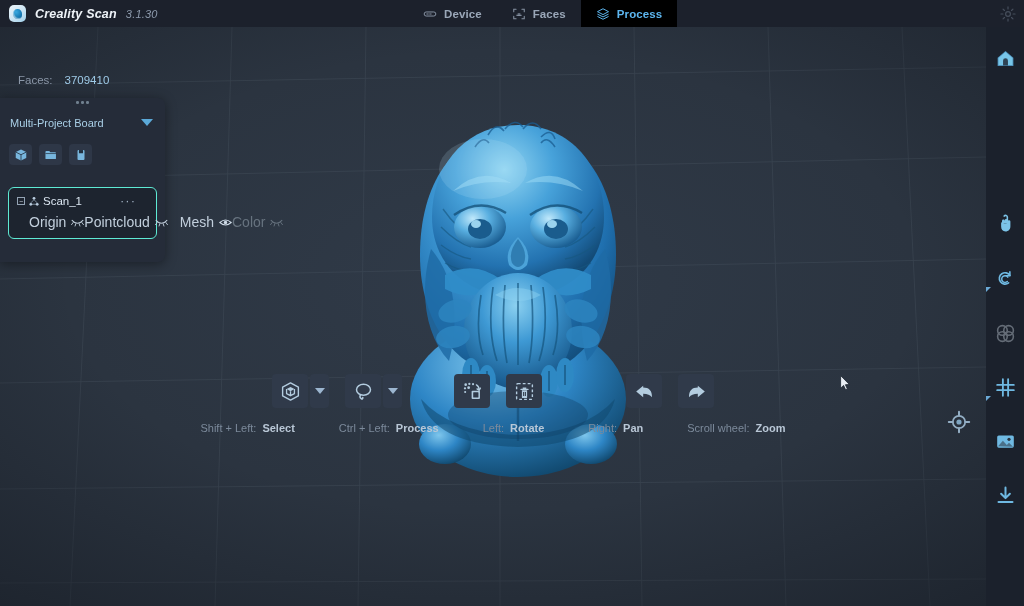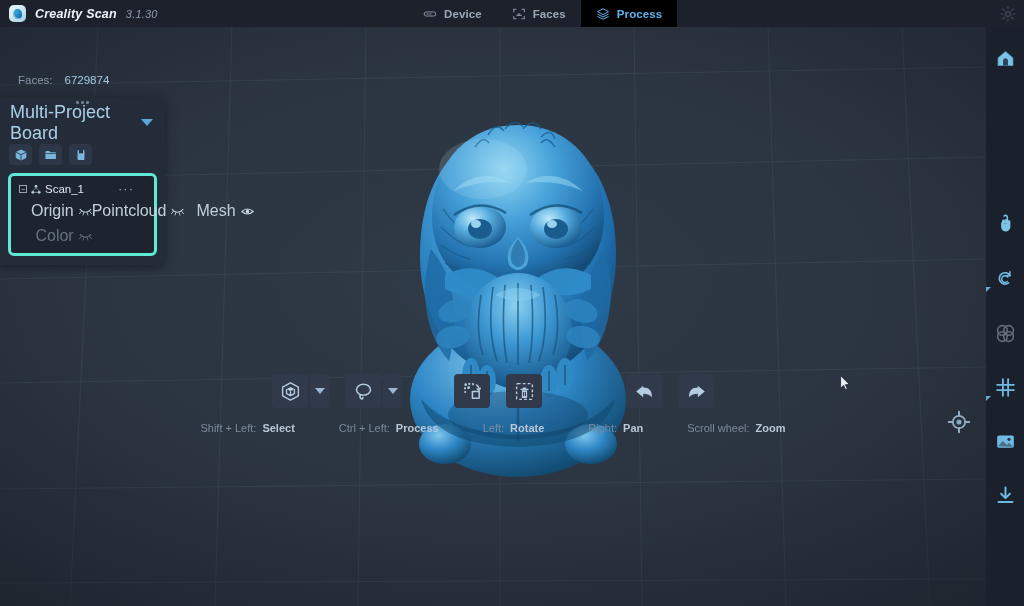--- a/index.html
+++ b/index.html
@@ -81,48 +81,48 @@
   .panel-grip {
     height:9px; display:flex; align-items:center; justify-content:center;
     gap:2.5px; cursor:grab;
   }
   .panel-grip i { width:2.5px; height:2.5px; border-radius:50%; background:#6a7policy; }
   .panel-grip i { background:#70808f; }
   .panel-head {
     height:31px; display:flex; align-items:center; justify-content:space-between;
     padding:0 12px 0 10px; cursor:pointer;
   }
-  .panel-title { font-size:18px; color:#a9cfe6; }
+  .panel-title { font-size:11px; color:#a9cfe6; }
   .caret-down {
     width:0; height:0; border-left:6px solid transparent;
     border-right:6px solid transparent; border-top:7px solid #5ba9d8;
   }
   .panel-tools { display:flex; gap:7px; padding:6px 0 8px 9px; }
   .tool-sq {
     width:23px; height:21px; border-radius:4px; background:#2e3747;
     display:flex; align-items:center; justify-content:center; cursor:pointer;
   }
   .tool-sq svg { width:14px; height:14px; display:block; }
 
   .scan-card {
-    margin:0 8px; background:#1d242f; border:3px solid #5eead4;
+    margin:14px 8px; background:#1d242f; border:1px solid #5eead4;
     border-radius:6px; padding:7px 20px 8px 8px;
   }
   .scan-row1 { display:flex; align-items:center; justify-content:space-between; }
   .scan-name { display:flex; align-items:center; gap:3px; font-size:11.5px; color:#dbe6f1; }
   .expander {
     width:8px; height:8px; border:1px solid #93a3b4; display:flex;
     align-items:center; justify-content:center; font-size:7px; line-height:1;
     color:#cdd8e4; flex:none; cursor:pointer;
   }
   .node-icon { width:12px; height:11px; flex:none; }
   .dots-btn { color:#9fb0c2; font-size:13px; letter-spacing:1px; cursor:pointer; line-height:8px; }
   .scan-props {
-    display:grid; grid-template-columns:1fr 1fr 1fr; row-gap:7px;
-    margin-top:7px; font-size:16px;
+    display:grid; grid-template-columns:1fr 1fr 1fr 1fr; row-gap:7px;
+    margin-top:7px; font-size:14px;
   }
   .prop { display:flex; align-items:center; gap:5px; color:#c2cfdc; cursor:pointer; }
   .prop.right { justify-content:flex-end; }
   .prop.left-in { padding-left:12px; }
   .prop.dim { color:#67737f; }
   .eye { width:13px; height:9px; flex:none; }
 
   
   .rail {
     position:absolute; right:0; top:27px; width:38px; height:579px;
@@ -243,21 +243,21 @@
         <path d="M500 0 L500 579"></path>
         <path d="M634 0 L642 579"></path>
         <path d="M768 0 L786 579"></path>
         <path d="M902 0 L930 579"></path>
       </g>
     </svg>
     <div class="vignette"></div>
 
     <div class="faces">
       <span class="lbl">Faces:</span>
-      <span class="val">6729874</span>
+      <span class="val">3709410</span>
     </div>
 
     <svg class="model" viewBox="0 0 270 385">
       <defs>
         <radialGradient id="bodyG" cx="40%" cy="30%" r="78%">
           <stop offset="0%" stop-color="#7fc9ee"></stop>
           <stop offset="38%" stop-color="#3f9ad6"></stop>
           <stop offset="72%" stop-color="#1f6fae"></stop>
           <stop offset="100%" stop-color="#10456f"></stop>
         </radialGradient>

